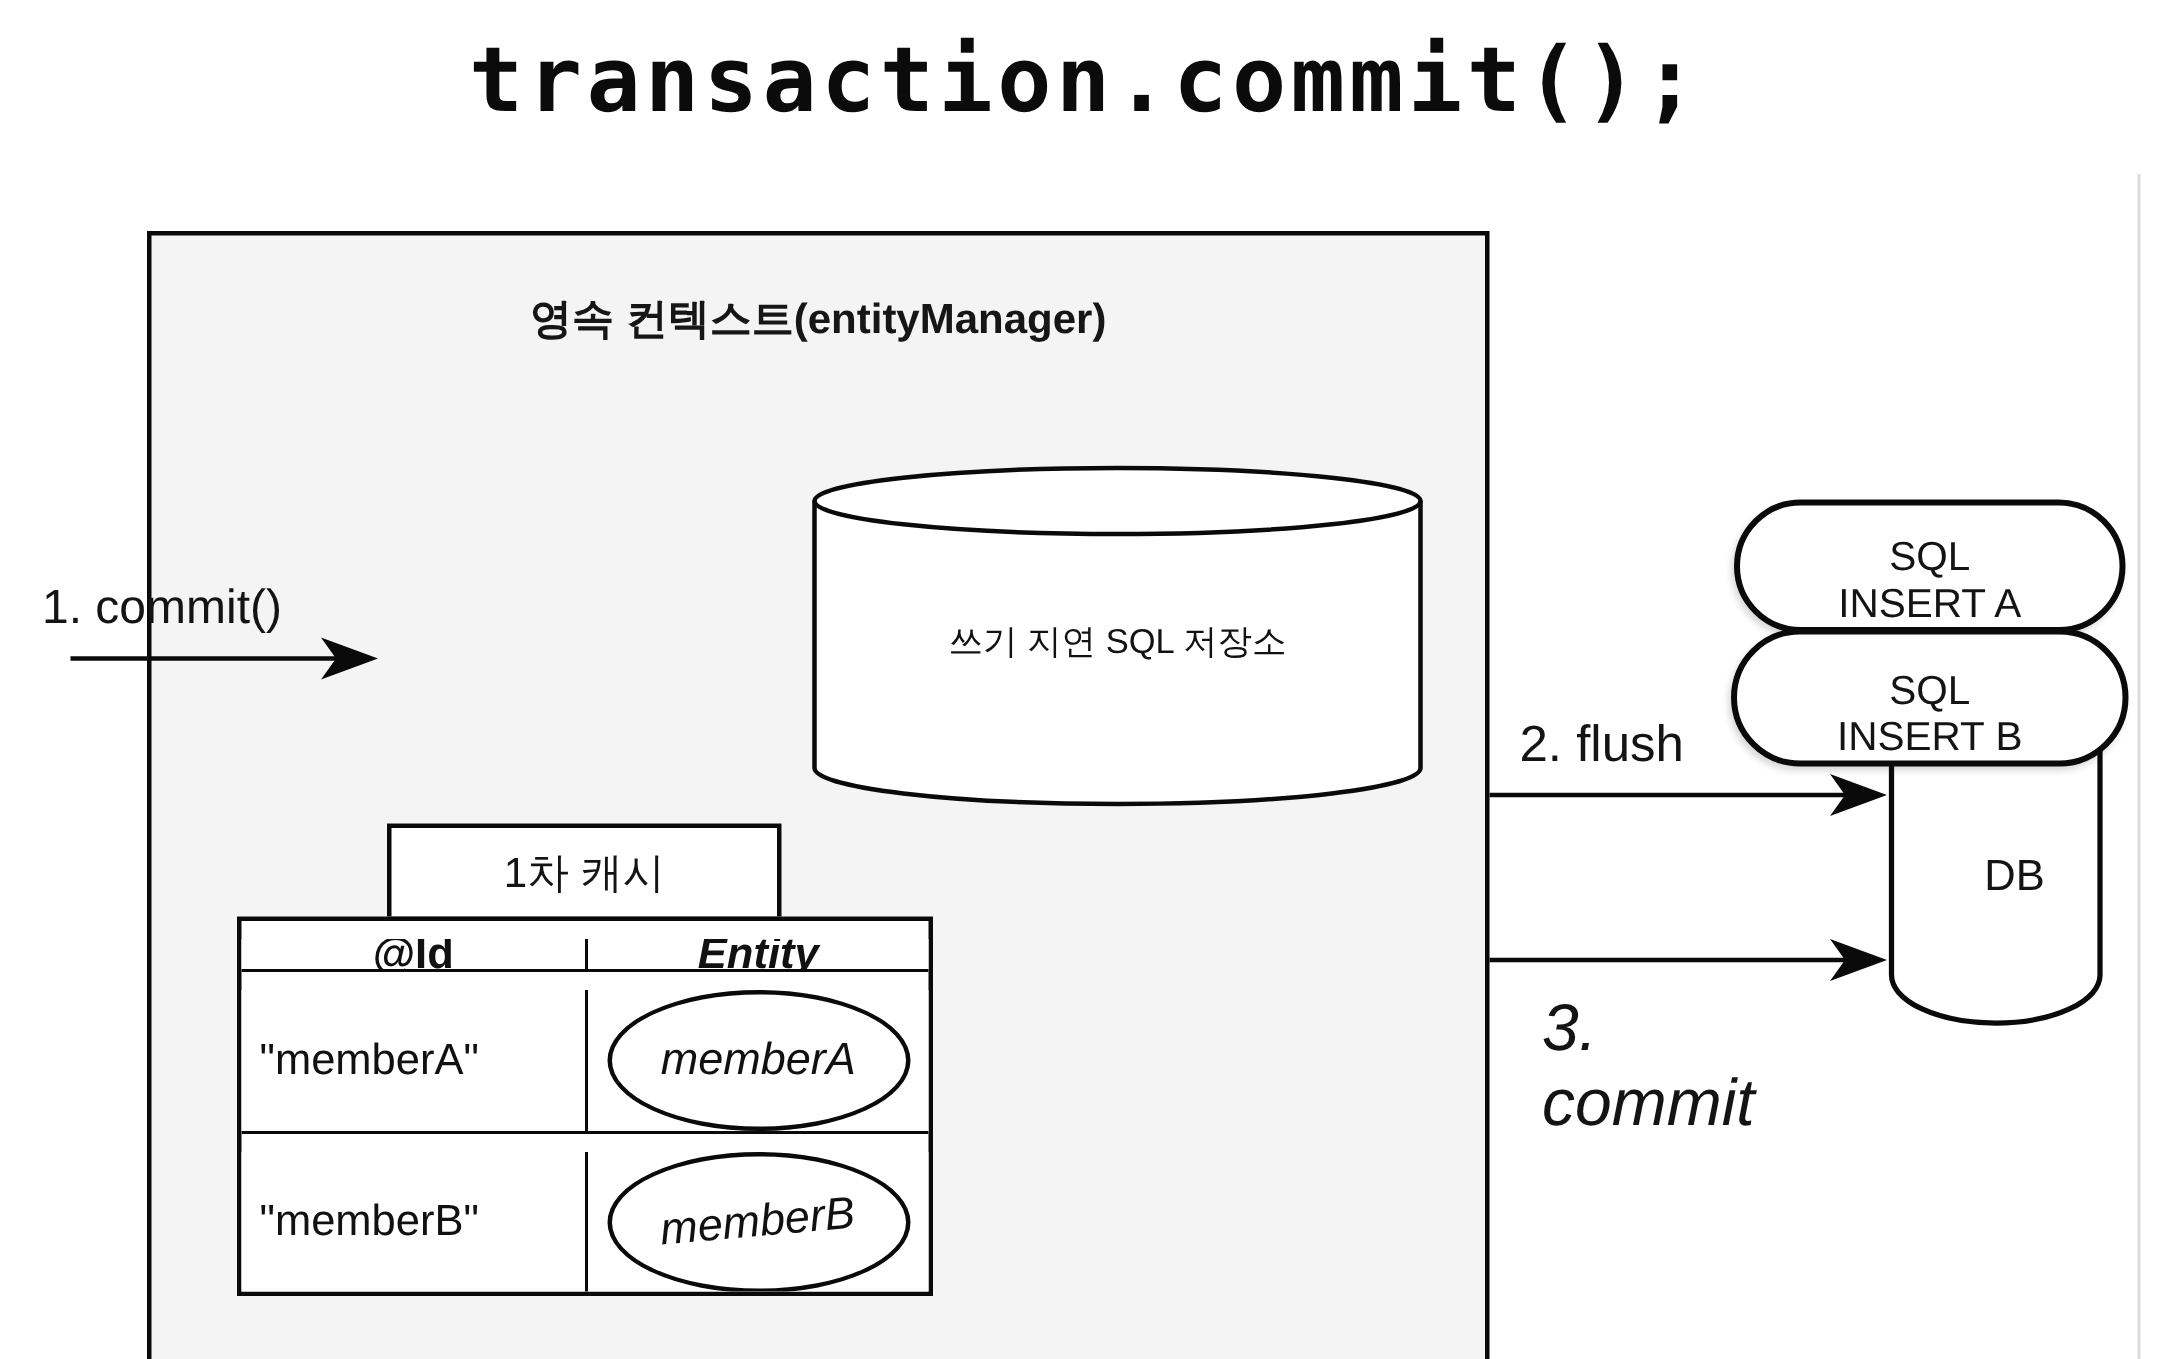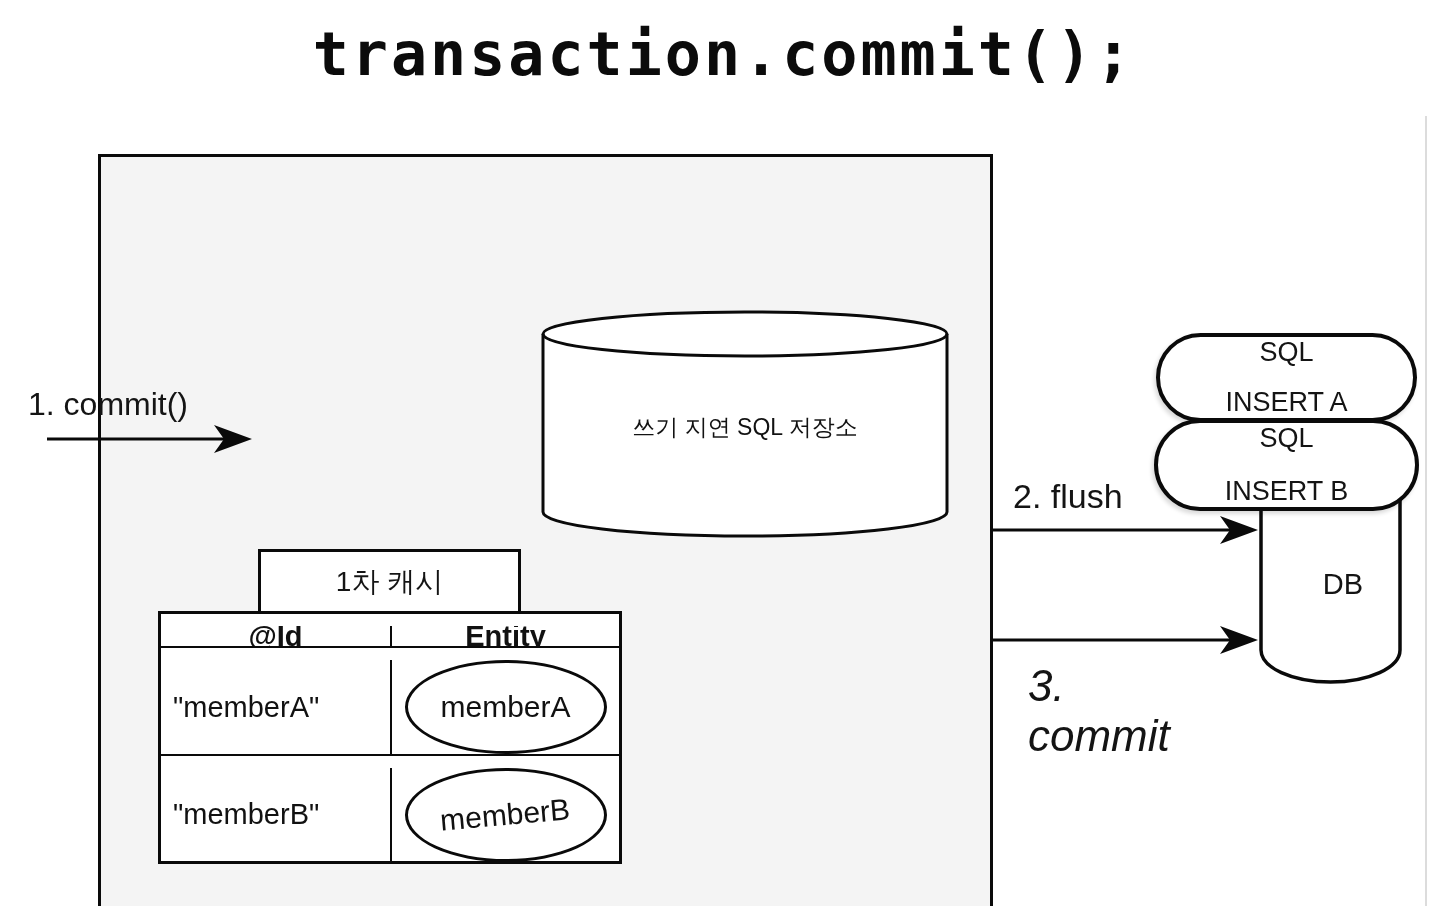--- a/index.html
+++ b/index.html
@@ -79,41 +79,41 @@
     grid-template-rows: 34px 108px 1fr;
   }
   .cell {
     display: flex; align-items: center; justify-content: center;
     border-right: 2px solid #0a0a0a;
     border-bottom: 2px solid #0a0a0a;
     background: #ffffff;
     overflow: hidden;
     margin-top: 12px;
   }
-  .cell.last-col { border-right: none; }
+  .cell.last-col { border-right: none; font-style: italic; }
   .cell.last-row { border-bottom: none; }
   .cell.header { font-weight: bold; font-size: 29px; }
   .cell.id-cell { justify-content: flex-start; padding-left: 12px; font-size: 29px; }
   .entity-ellipse {
     width: 202px; height: 94px;
     border: 3px solid #0a0a0a;
     border-radius: 50%;
     display: flex; align-items: center; justify-content: center;
     font-size: 30px;
     background: #ffffff;
   }
   .tilt { transform: rotate(-5deg); display: inline-block; }
 
   
   .pill {
     background: #ffffff;
     border: 4px solid #0a0a0a;
     border-radius: 48px;
     display: flex; flex-direction: column;
-    align-items: center; justify-content: space-between;
+    align-items: center; justify-content: flex-end;
     font-size: 27px;
     line-height: 31px;
     color: #141414;
     box-shadow: -2px 3px 4px rgba(0,0,0,0.15);
   }
   .pill-a { left: 1156px; top: 333px; width: 261px; height: 89px; }
   .pill-b { left: 1154px; top: 419px; width: 265px; height: 92px; }
 
   .db-label {
     left: 1261px; top: 568px; width: 140px;
@@ -136,20 +136,21 @@
   }
 </style>
 </head>
 <body>
 
 <div id="canvas">
 
   <div class="abs title">transaction.commit();</div>
 
   <div class="abs context-box"></div>
+  <div class="abs context-label">영속 컨텍스트(entityManager)</div>
 
   <svg class="abs overlay" width="1447" height="906" viewBox="0 0 1447 906">
 
     <line x1="1426" y1="116" x2="1426" y2="906" stroke="#dcdcdc" stroke-width="2"></line>
 
     <g>
       <path d="M543,334 L543,512 A202,24 0 0 0 947,512 L947,334 A202,22 0 0 0 543,334 Z" fill="#ffffff" stroke="#0a0a0a" stroke-width="3"></path>
       <path d="M543,334 A202,22 0 0 0 947,334" fill="none" stroke="#0a0a0a" stroke-width="3"></path>
     </g>
 

